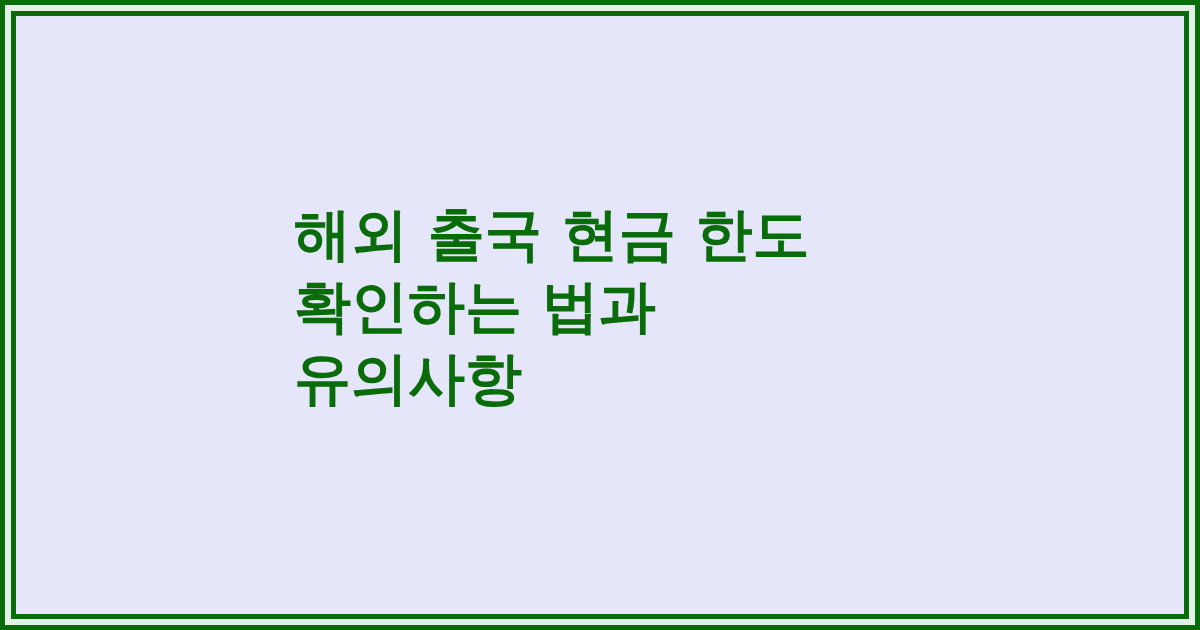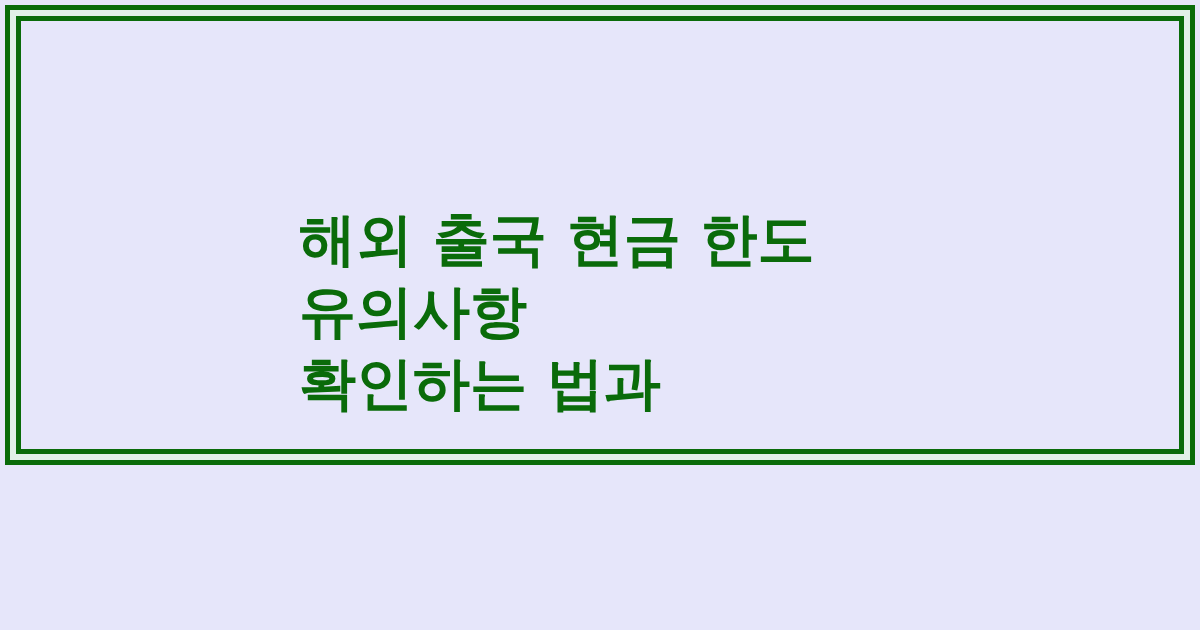--- a/index.html
+++ b/index.html
@@ -12,23 +12,22 @@
     overflow: hidden;
     background: #e6e6fa;
     font-family: "DejaVu Sans", "Liberation Sans", sans-serif;
   }
 
   
   .poster {
     position: relative;
     box-sizing: border-box;
     width: 1200px;
-    height: 470px;
+    height: 630px;
     background: #e6e6fa;
-    padding: 5px;           
   }
 
   .frame-outer {
     box-sizing: border-box;
     width: 100%;
     height: 100%;
     border: 5px solid #0a6b0a;   
     background: #e2f0e8;         
     padding: 6px;
   }
@@ -64,19 +63,19 @@
 </style>
 </head>
 <body>
 
 <div class="poster">
   <div class="frame-outer">
     <div class="frame-inner">
 
       <div class="title-block">
         <span class="title-line">해외 출국 현금 한도</span>
+        <span class="title-line">확인하는 법과</span>
         <span class="title-line">유의사항</span>
-        <span class="title-line">확인하는 법과</span>
       </div>
 
     </div>
   </div>
 </div>
 
 </body></html>

